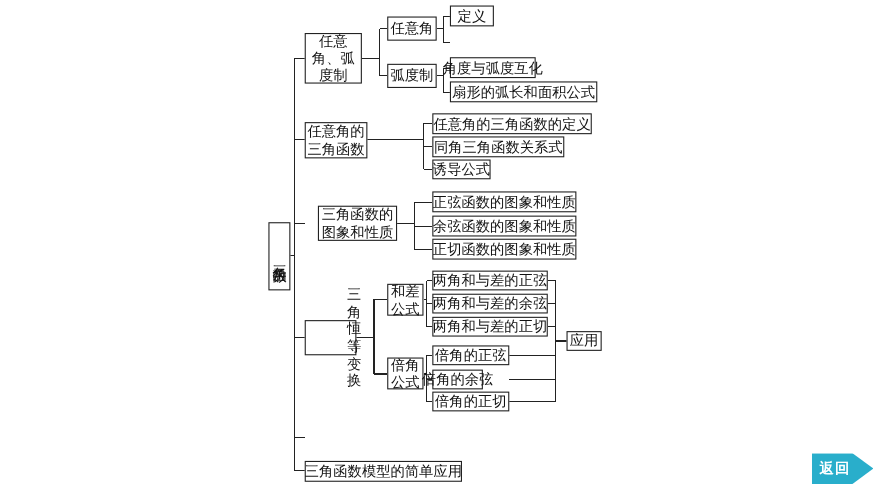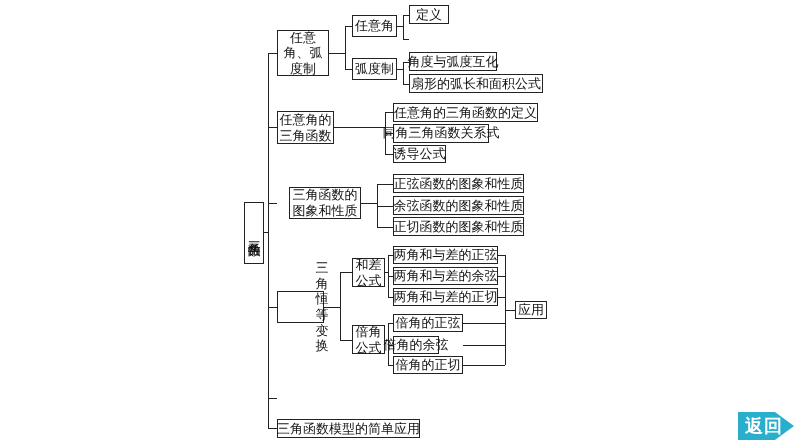--- a/index.html
+++ b/index.html
@@ -20,21 +20,21 @@
     font-size:13px;
   }
   .node.formula{font-size:12px;}
   .back-btn{
     position:absolute;left:738px;top:412px;width:56px;height:28px;
     background:#29AECB;color:#ffffff;border:none;
     clip-path:polygon(0 0,66% 0,100% 50%,66% 100%,0 100%);
     display:flex;align-items:center;justify-content:flex-start;
     padding-left:7px;box-sizing:border-box;
     font-family:"Liberation Sans","DejaVu Sans",sans-serif;
-    font-size:18px;font-weight:bold;letter-spacing:1px;cursor:pointer;
+    font-size:13px;font-weight:bold;letter-spacing:1px;cursor:pointer;
   }
 </style>
 </head>
 <body>
 
 <div class="stage">
 
   <svg class="wires" viewBox="0 0 794 447" aria-hidden="true">
     <path d="M268,53 V428 M263,232 H268 M268,53 H277 M268,127 H277 M268,203 H277 M268,307 H277 M268,398 H277 M268,428 H277"></path>
     <path d="M329,53 H345 M345,26 V69 M345,26 H352 M345,69 H352 M397,26 H403 M403,15 V39 M403,15 H409 M403,39 H409 M397,69 H403 M403,62 V84 M403,62 H409 M403,84 H409"></path>
@@ -43,26 +43,26 @@
     <path d="M323,307 H340 M340,272 V340 M340,272 H352 M340,340 H352 M385,272 H388 M388,255 V297 M388,255 H393 M388,276 H393 M388,297 H393 M385,340 H388 M388,323 V365 M388,323 H393 M388,345 H393 M388,365 H393"></path>
     <path d="M498,255 H505 M498,276 H505 M498,297 H505 M463,323 H505 M463,345 H505 M463,365 H505 M505,255 V365 M505,310 H515"></path>
   </svg>
 
   <div class="node vertical" style="left:244px;top:202px;width:20px;height:62px;">三角函数</div>
 
   <div class="node wrap" style="left:277px;top:30px;width:52px;height:46px;">任意角、弧度制</div>
   <div class="node" style="left:352px;top:15px;width:45px;height:22px;">任意角</div>
   <div class="node" style="left:409px;top:5px;width:40px;height:19px;">定义</div>
   <div class="node" style="left:352px;top:58px;width:45px;height:22px;">弧度制</div>
-  <div class="node" style="left:409px;top:52px;width:88px;height:19px;text-align:center;">角度与弧度互化</div>
+  <div class="node" style="left:409px;top:52px;width:78px;height:19px;text-align:center;">角度与弧度互化</div>
   <div class="node" style="left:409px;top:74px;width:134px;height:19px;">扇形的弧长和面积公式</div>
 
   <div class="node wrap" style="left:277px;top:111px;width:57px;height:33px;">任意角的三角函数</div>
   <div class="node" style="left:393px;top:103px;width:145px;height:19px;">任意角的三角函数的定义</div>
-  <div class="node" style="left:393px;top:124px;width:96px;height:19px;font-family:Liberation Mono, monospace;">同角三角函数关系式</div>
+  <div class="node" style="left:393px;top:124px;width:120px;height:19px;">同角三角函数关系式</div>
   <div class="node" style="left:393px;top:145px;width:53px;height:18px;">诱导公式</div>
 
   <div class="node wrap" style="left:277px;top:187px;width:72px;height:32px;margin-left:12px;">三角函数的图象和性质</div>
   <div class="node" style="left:393px;top:174px;width:131px;height:19px;">正弦函数的图象和性质</div>
   <div class="node" style="left:393px;top:196px;width:131px;height:19px;">余弦函数的图象和性质</div>
   <div class="node" style="left:393px;top:217px;width:131px;height:19px;">正切函数的图象和性质</div>
 
   <div class="node wrap" style="left:277px;top:291px;width:46px;height:32px;padding-left:44px;">三角恒等变换</div>
   <div class="node wrap" style="left:352px;top:258px;width:33px;height:29px;">和差公式</div>
   <div class="node" style="left:393px;top:246px;width:105px;height:18px;">两角和与差的正弦</div>

